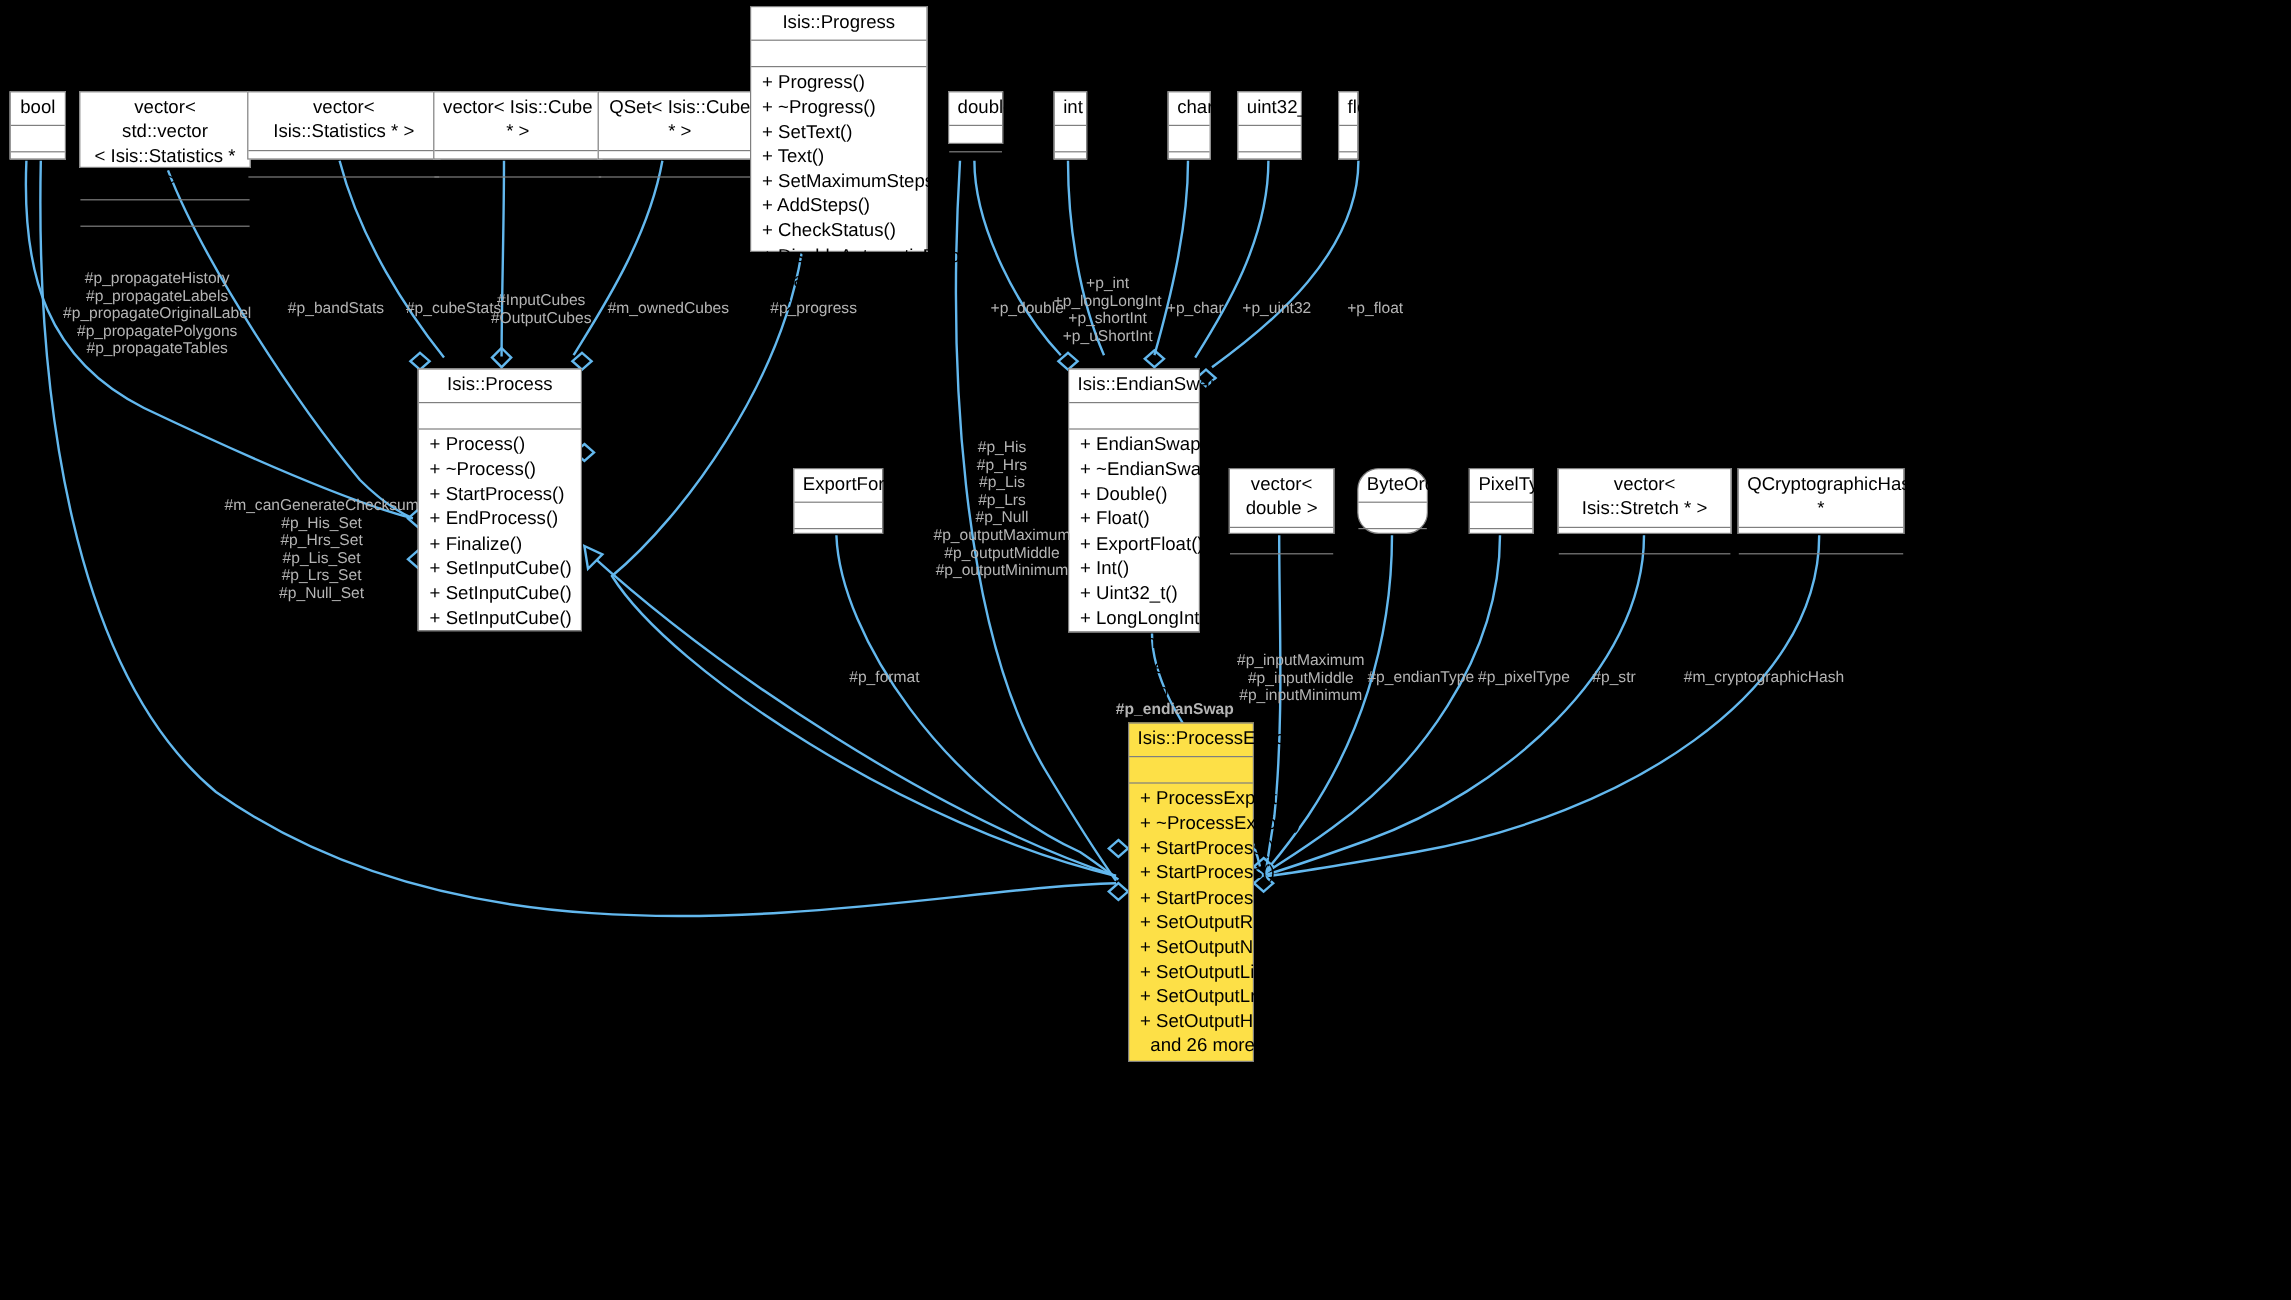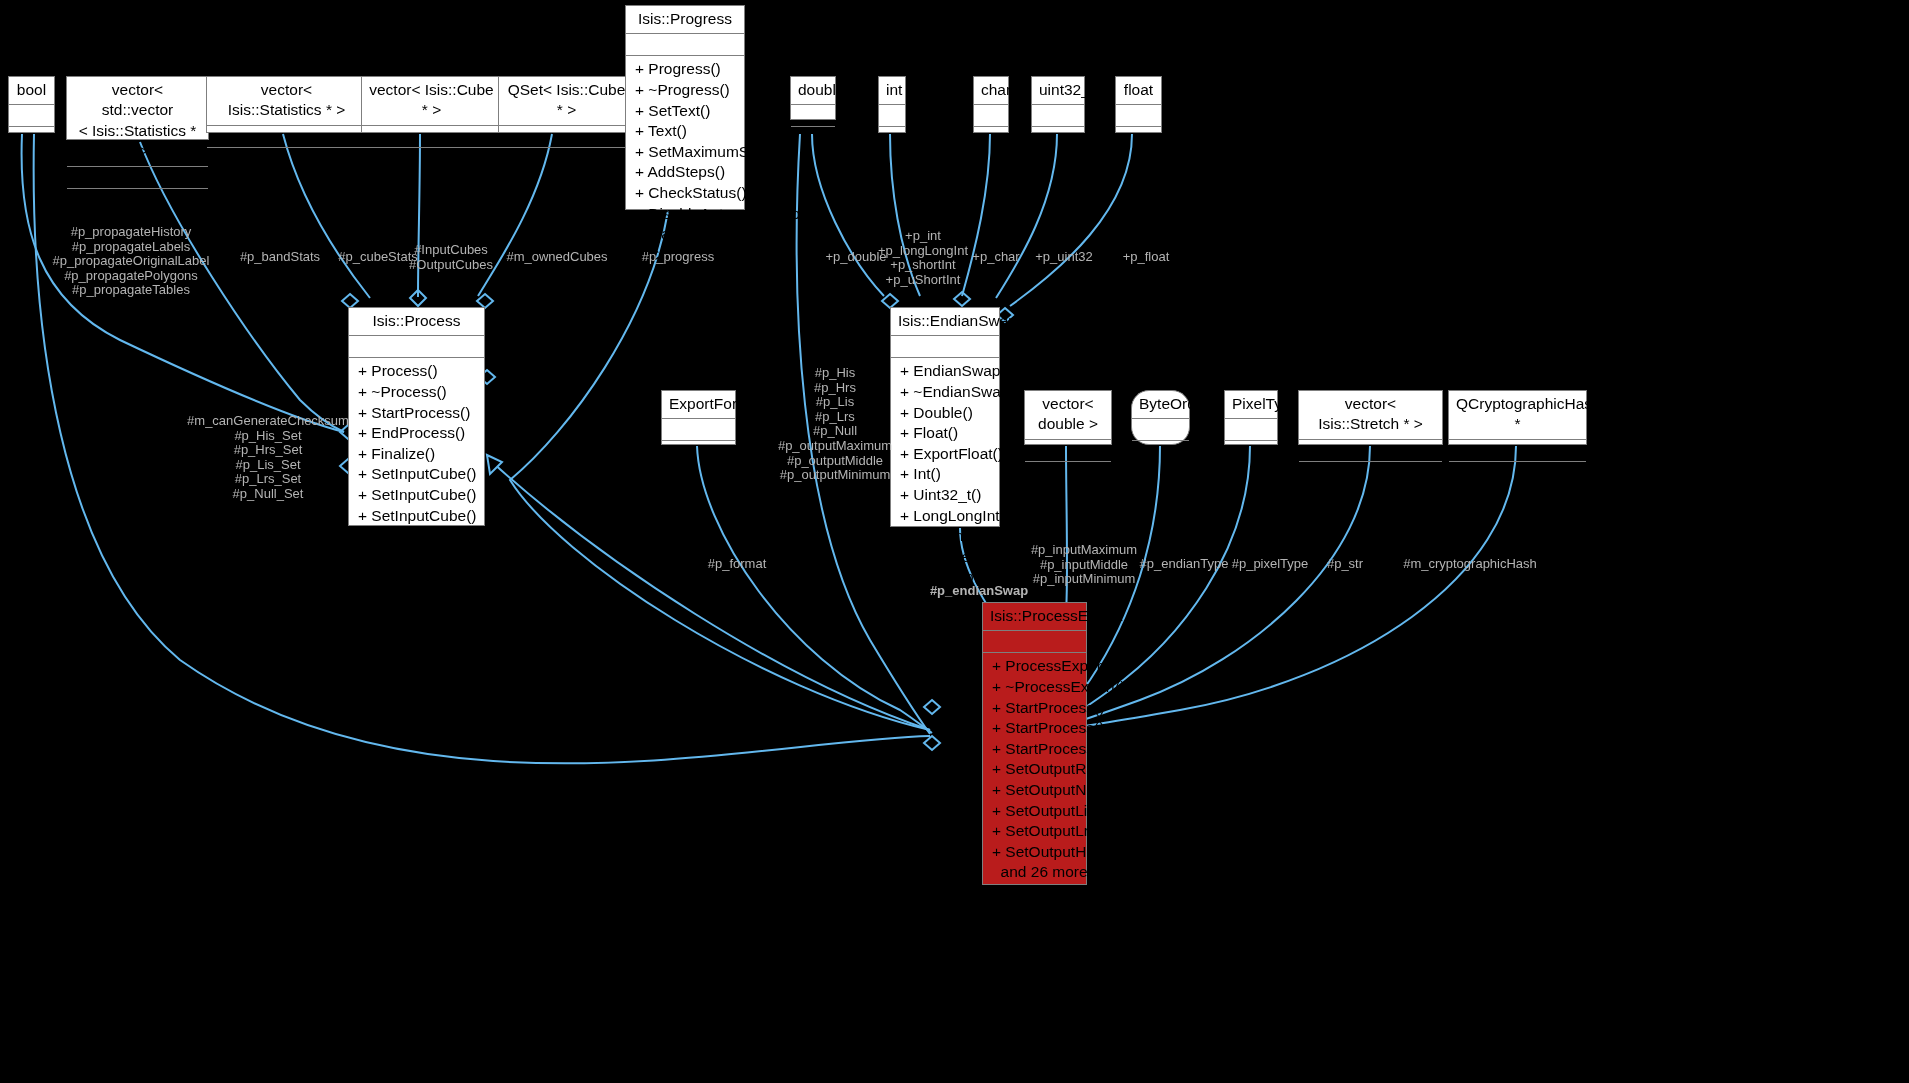--- a/index.html
+++ b/index.html
@@ -24,22 +24,21 @@
     pointer-events: none;
   }
   .node {
     position: absolute;
     background: #ffffff;
     border: 1px solid #7f7f7f;
     box-sizing: border-box;
     color: #000000;
   }
   .node.shaded {
-    background: #b91c1c;
-    margin-left: 42px;
+    background: #fde047;
   }
   .node .title {
     text-align: center;
     font-size: 15.5px;
     line-height: 1.32;
     padding: 3px 7px 4px 7px;
     white-space: pre-line;
     border-bottom: 1px solid #7f7f7f;
     color: #000000;
   }
@@ -165,21 +164,21 @@
       <div class="node" style="left: 361px; top: 76px; width: 141px; height: 57px;">
         <div class="title">vector&lt; Isis::Cube * &gt;</div>
         <div class="attrs"></div>
         <div class="ops empty"></div>
       </div>
       <div class="node" style="left: 498px; top: 76px; width: 137px; height: 57px;">
         <div class="title">QSet&lt; Isis::Cube * &gt;</div>
         <div class="attrs"></div>
         <div class="ops empty"></div>
       </div>
-      <div class="node" style="left: 625px; top: 5px; width: 120px; height: 205px;">
+      <div class="node" style="left: 625px; top: 5px; width: 148px; height: 205px;">
         <div class="title">Isis::Progress</div>
         <div class="attrs"></div>
         <div class="ops">
           <div class="op">+ Progress()</div>
           <div class="op">+ ~Progress()</div>
           <div class="op">+ SetText()</div>
           <div class="op">+ Text()</div>
           <div class="op">+ SetMaximumSteps()</div>
           <div class="op">+ AddSteps()</div>
           <div class="op">+ CheckStatus()</div>
@@ -201,21 +200,21 @@
       <div class="node" style="left: 973px; top: 76px; width: 36px; height: 57px;">
         <div class="title">char</div>
         <div class="attrs"></div>
         <div class="ops empty"></div>
       </div>
       <div class="node" style="left: 1031px; top: 76px; width: 54px; height: 57px;">
         <div class="title">uint32_t</div>
         <div class="attrs"></div>
         <div class="ops empty"></div>
       </div>
-      <div class="node" style="left: 1115px; top: 76px; width: 47px; height: 57px;">
+      <div class="node" style="left: 1115px; top: 76px; width: 17px; height: 57px;">
         <div class="title">float</div>
         <div class="attrs"></div>
         <div class="ops empty"></div>
       </div>
       <div class="node" style="left: 348px; top: 307px; width: 137px; height: 219px;">
         <div class="title">Isis::Process</div>
         <div class="attrs"></div>
         <div class="ops">
           <div class="op">+ Process()</div>
           <div class="op">+ ~Process()</div>

